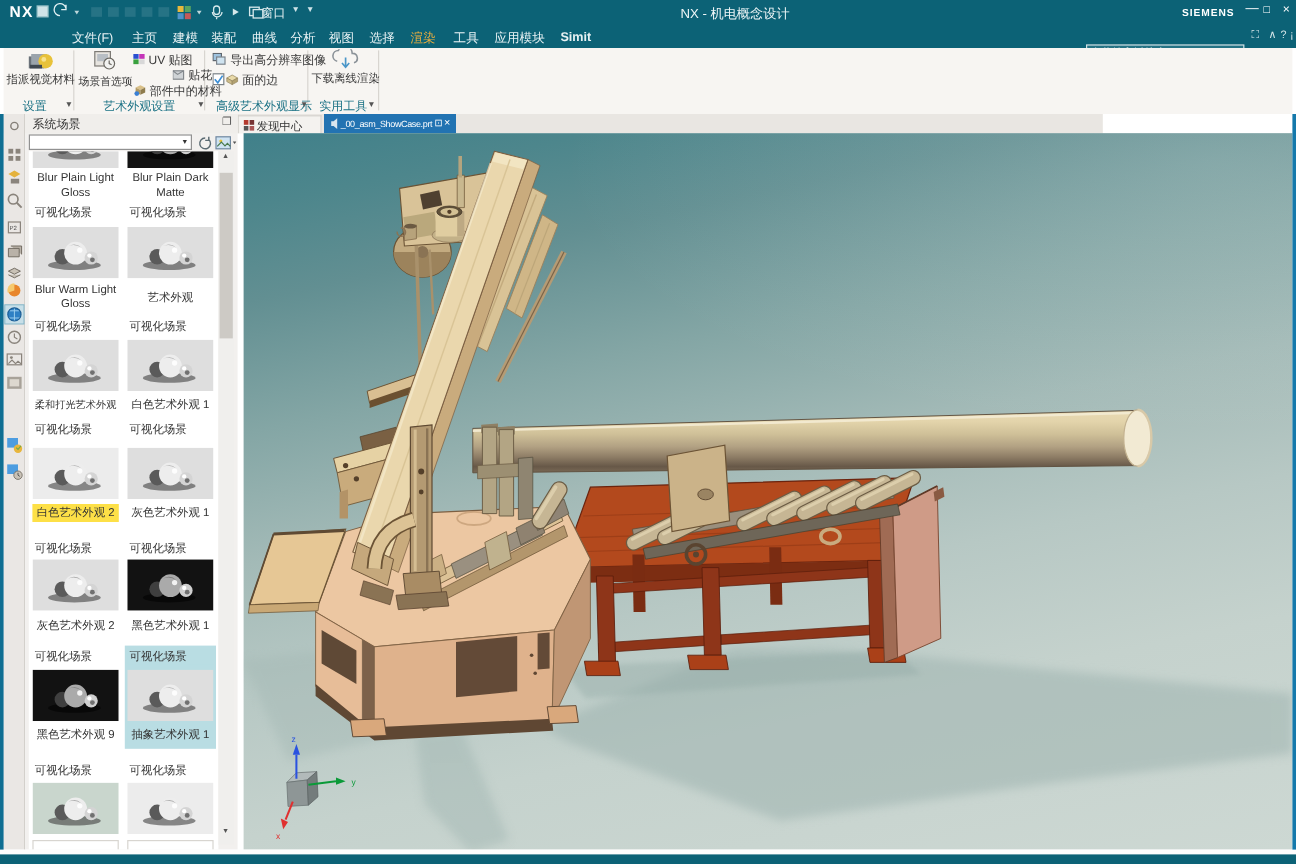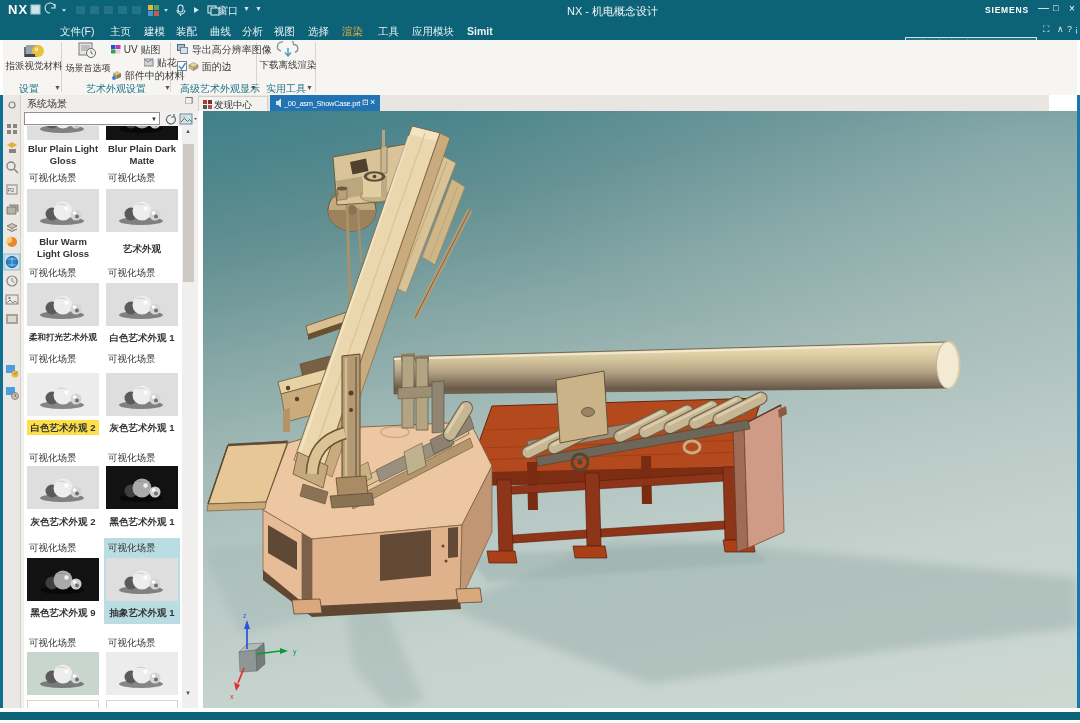--- a/index.html
+++ b/index.html
@@ -11,27 +11,27 @@
 #menubar { left:0; top:20px; width:1080px; height:20px; background:#0c6276; }
 .mitem { position:absolute; top:5px; font-size:10.5px; color:#e8f2f4;margin-left:48px; }
 
 #ribbon { left:3px; top:40px; width:1074px; height:55px; background:#f7f5f2; }
 .gsep { position:absolute; top:2px; width:1px; height:50px; background:#d8d5d0; }
 .glabel { position:absolute; top:42px; font-size:10px; color:#1a7184; }
 .gcaret { position:absolute; top:44px; font-size:7px; color:#555; }
 .bigbtn { position:absolute; text-align:center; font-size:10px; color:#3a3a3a; }
 .smbtn { position:absolute; font-size:10px; color:#3a3a3a; white-space:nowrap; }
 
-#tabrow { left:3px; top:95px; width:1046px; height:16px; background:#e9e6e2; }
+#tabrow { left:3px; top:95px; width:916px; height:16px; background:#e9e6e2; }
 
 #strip { left:3px; top:95px; width:18px; height:613px; background:#eae7e4; border-right:1px solid #d3d0cb; }
 
 #panel { left:21px; top:95px; width:177px; height:613px; background:#f2f0ee; }
 .thumb { position:absolute; width:72px; overflow:hidden; }
-.tname { position:absolute; width:72px; font-size:9.5px; color:#333; text-align:center; background:#fff; line-height:12px; overflow:hidden;font-weight:bold; }
+.tname { position:absolute; width:72px; font-size:9.5px; color:#333; text-align:center; background:#fff; line-height:12px; overflow:hidden; }
 .ttype { position:absolute; width:72px; font-size:9.5px; color:#333; background:#fff; padding-left:2px; line-height:13px; height:13px; }
 
 #viewport { left:203px; top:111px; width:874px; height:597px; overflow:hidden; 
   background:linear-gradient(168deg,#40808a 0%, #4d868c 8%, #628f92 18%, #84a6a5 32%, #a3bab7 46%, #b7c8c4 60%, #c5d2cd 75%, #cdd8d3 100%); }
 #machine { position:absolute; left:-203px; top:-111px; }
 
 #botwhite { left:0; top:708px; width:1080px; height:15px; background:#fdfdfd; }
 #botbar { left:0; top:712px; width:1080px; height:8px; background:#0c6276; }
 #bleft { left:0; top:95px; width:3px; height:613px; background:#0f6e92; }
 #bright { left:1077px; top:95px; width:3px; height:613px; background:#1579ab; }

